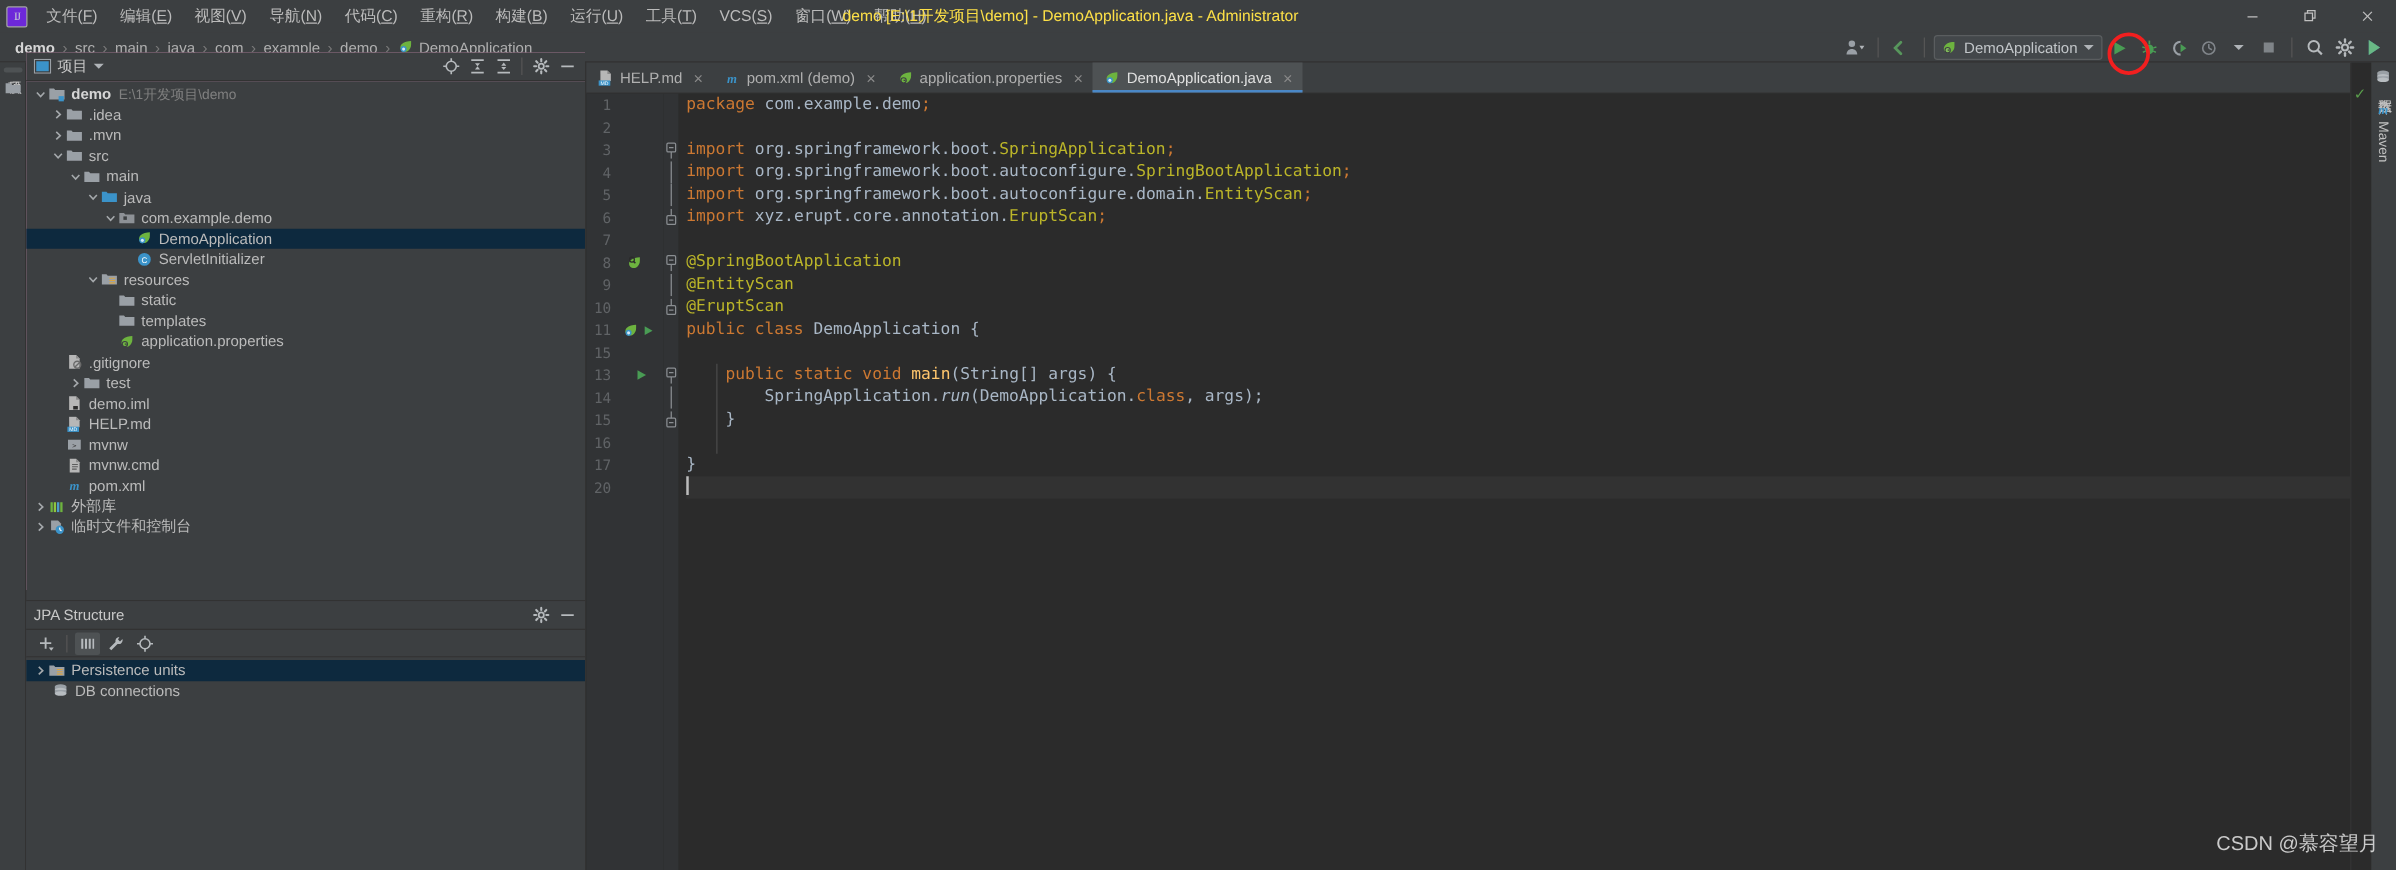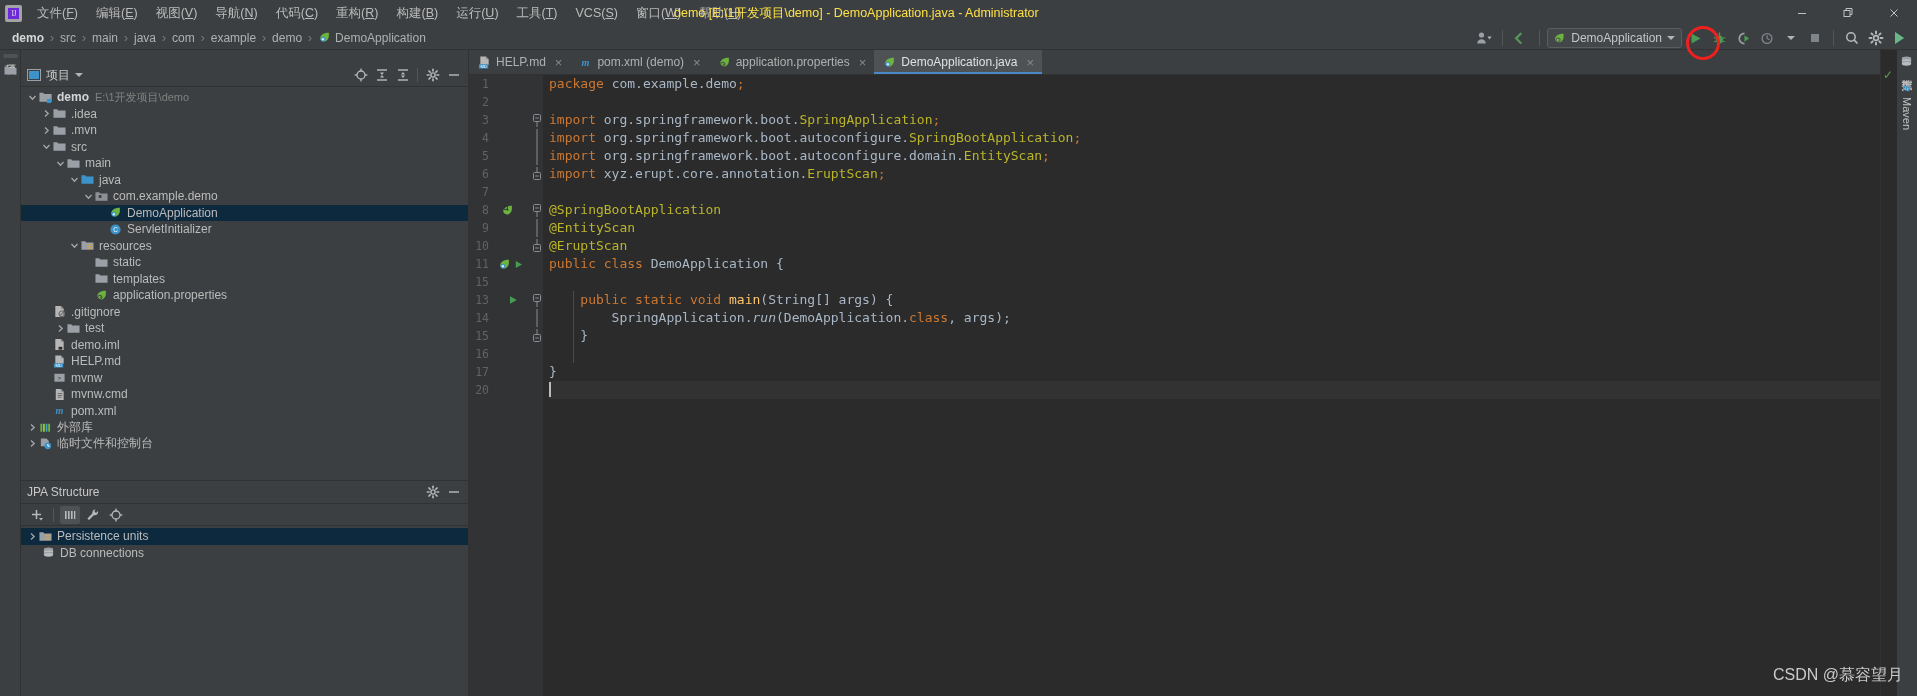--- a/index.html
+++ b/index.html
@@ -12,21 +12,21 @@
   }
   .app { position: relative; width: 1917px; height: 696px; background: #3c3f41; }
 
   
   .titlebar {
     position: absolute; top: 0; left: 0; width: 1917px; height: 26px;
     background: #3c3f41; display: flex; align-items: center;
   }
   .ij-logo {
     width: 17px; height: 17px; margin-left: 5px; margin-right: 6px;
-    border: 3px solid #a3a3a3; border-radius: 2px; background:#6d28d9;
+    border: 1px solid #a3a3a3; border-radius: 2px; background:#6d28d9;
     display:flex; align-items:center; justify-content:center;
     font-size: 9px; color:#c8cdd2; font-family:"Liberation Serif", serif; letter-spacing:-1px;
   }
   .menubar { display: flex; align-items: center; height: 26px; }
   .menu-item {
     font-size: 12.5px; color: #bbbbbb; padding: 2px 9px; cursor: default;
     white-space: nowrap; line-height: 16px;
   }
   .menu-item u { text-decoration: underline; }
   .title-text {
@@ -76,21 +76,21 @@
     display:flex; flex-direction:column; align-items:center; padding-top:4px; gap:5px;
   }
   .vtab-label {
     writing-mode: vertical-rl; font-size: 11px; color:#c3c3c3; letter-spacing:0px;
     padding: 2px 0; background:#4e5254; border-radius:2px;
   }
   .vtab-icon { width:15px;height:15px;display:flex;align-items:center;justify-content:center; }
 
   
   .project-panel {
-    position:absolute; left:21px; top:64px; width: 447px; height: 430px;
+    position:absolute; left:21px; top:42px; width: 447px; height: 430px;
     background:#f9a8d4; display:flex; flex-direction:column;
   }
   .panel-head {
     height:23px; display:flex; align-items:center; padding-left:6px;
     border-bottom:1px solid #323232; background:#3c3f41;
   }
   .panel-title { font-size:12px; color:#c8c8c8; display:flex; align-items:center; gap:5px; }
   .panel-head-actions { margin-left:auto; display:flex; align-items:center; gap:2px; padding-right:5px; }
   .pa { width:19px; height:19px; display:flex; align-items:center; justify-content:center; border-radius:2px; }
   .pa-sep { width:1px;height:14px;background:#555;margin:0 3px; }

